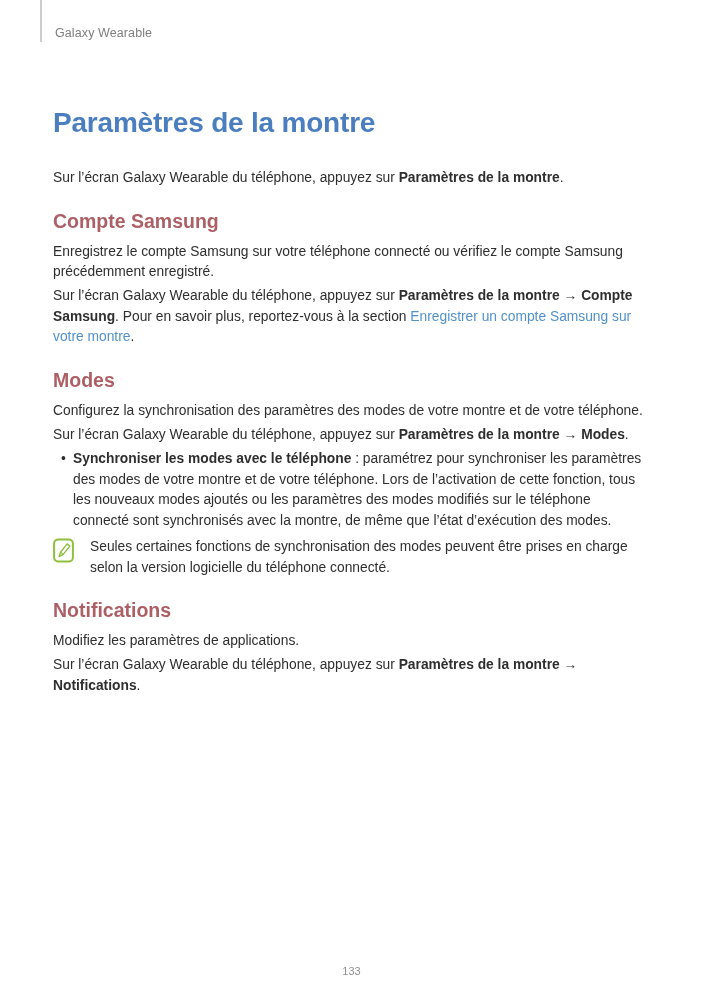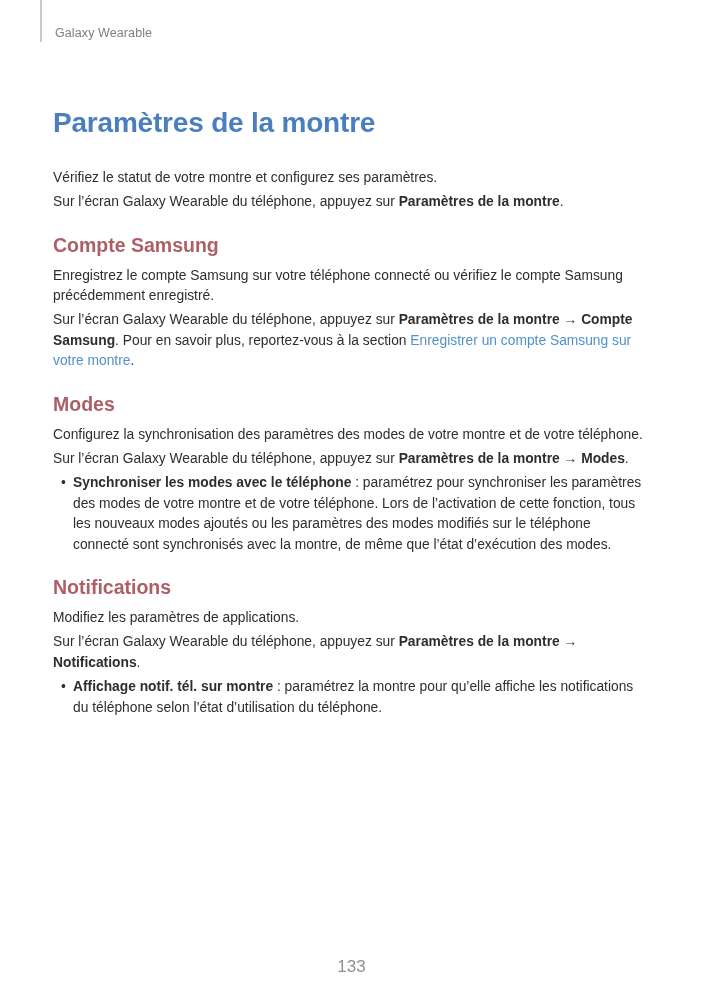--- a/index.html
+++ b/index.html
@@ -91,62 +91,70 @@
     flex: 0 0 auto;
     width: 21px; height: 25px;
     margin: 1px 16px 0 0;
   }
   .note-icon svg .stroke { stroke: var(--note-green); fill: none; }
   .note-text { flex: 1; margin: 0; }
   .page-number {
     position: absolute;
     left: 0; right: 0; bottom: 17px;
     text-align: center;
-    font-size: 17px;
+    font-size: 11px;
     color: var(--pagenum-gray);
   }
 </style>
 </head>
 <body>
 
 <div class="page">
 
   <div class="header-divider"></div>
   <div class="running-header">Galaxy Wearable</div>
 
   <div class="content">
 
     <h1>Paramètres de la montre</h1>
 
     <section>
-      <p><span>Vérifiez le statut de votre montre et configurez ses paramètres.</span></p>
       <p><span>Sur l’écran Galaxy Wearable du téléphone, appuyez sur </span><span class="b">Paramètres de la montre</span><span>.</span></p>
     </section>
 
     <section>
       <h2>Compte Samsung</h2>
       <p><span>Enregistrez le compte Samsung sur votre téléphone connecté ou vérifiez le compte Samsung précédemment enregistré.</span></p>
       <p><span>Sur l’écran Galaxy Wearable du téléphone, appuyez sur </span><span class="b">Paramètres de la montre</span><span> → </span><span class="b">Compte Samsung</span><span>. Pour en savoir plus, reportez-vous à la section </span><span class="link">Enregistrer un compte Samsung sur votre montre</span><span>.</span></p>
     </section>
 
     <section>
       <h2>Modes</h2>
       <p><span>Configurez la synchronisation des paramètres des modes de votre montre et de votre téléphone.</span></p>
       <p><span>Sur l’écran Galaxy Wearable du téléphone, appuyez sur </span><span class="b">Paramètres de la montre</span><span> → </span><span class="b">Modes</span><span>.</span></p>
       <ul class="bullets">
         <li><span class="b">Synchroniser les modes avec le téléphone</span><span> : paramétrez pour synchroniser les paramètres des modes de votre montre et de votre téléphone. Lors de l’activation de cette fonction, tous les nouveaux modes ajoutés ou les paramètres des modes modifiés sur le téléphone connecté sont synchronisés avec la montre, de même que l’état d’exécution des modes.</span></li>
       </ul>
+      <div class="note">
+        <span class="note-icon">
+          <svg viewBox="0 0 21 25" width="21" height="25" aria-hidden="true">
+            <rect class="stroke" x="1.1" y="1.6" width="18.8" height="21.8" rx="4" stroke-width="2"></rect>
+            <path class="stroke" d="M6.1 18.6 L7.5 14.2 L14.1 5.9 L16.9 8.1 L10.2 16.4 Z" stroke-width="1.4" stroke-linejoin="round"></path>
+            <path class="stroke" d="M7.5 14.2 L10.2 16.4" stroke-width="1.2"></path>
+          </svg>
+        </span>
+        <p class="note-text"><span>Seules certaines fonctions de synchronisation des modes peuvent être prises en charge selon la version logicielle du téléphone connecté.</span></p>
+      </div>
     </section>
 
     <section>
       <h2>Notifications</h2>
       <p><span>Modifiez les paramètres de applications.</span></p>
       <p><span>Sur l’écran Galaxy Wearable du téléphone, appuyez sur </span><span class="b">Paramètres de la montre</span><span> → </span><span class="b">Notifications</span><span>.</span></p>
       <ul class="bullets">
-        <li><span class="b">Affichage notif. tél. sur montre</span><span> : paramétrez la montre pour qu’elle affiche les notifications du téléphone selon l’état d’utilisation du téléphone.</span></li>
       </ul>
     </section>
 
   </div>
 
   <div class="page-number">133</div>
 
 </div>
 
 </body></html>

